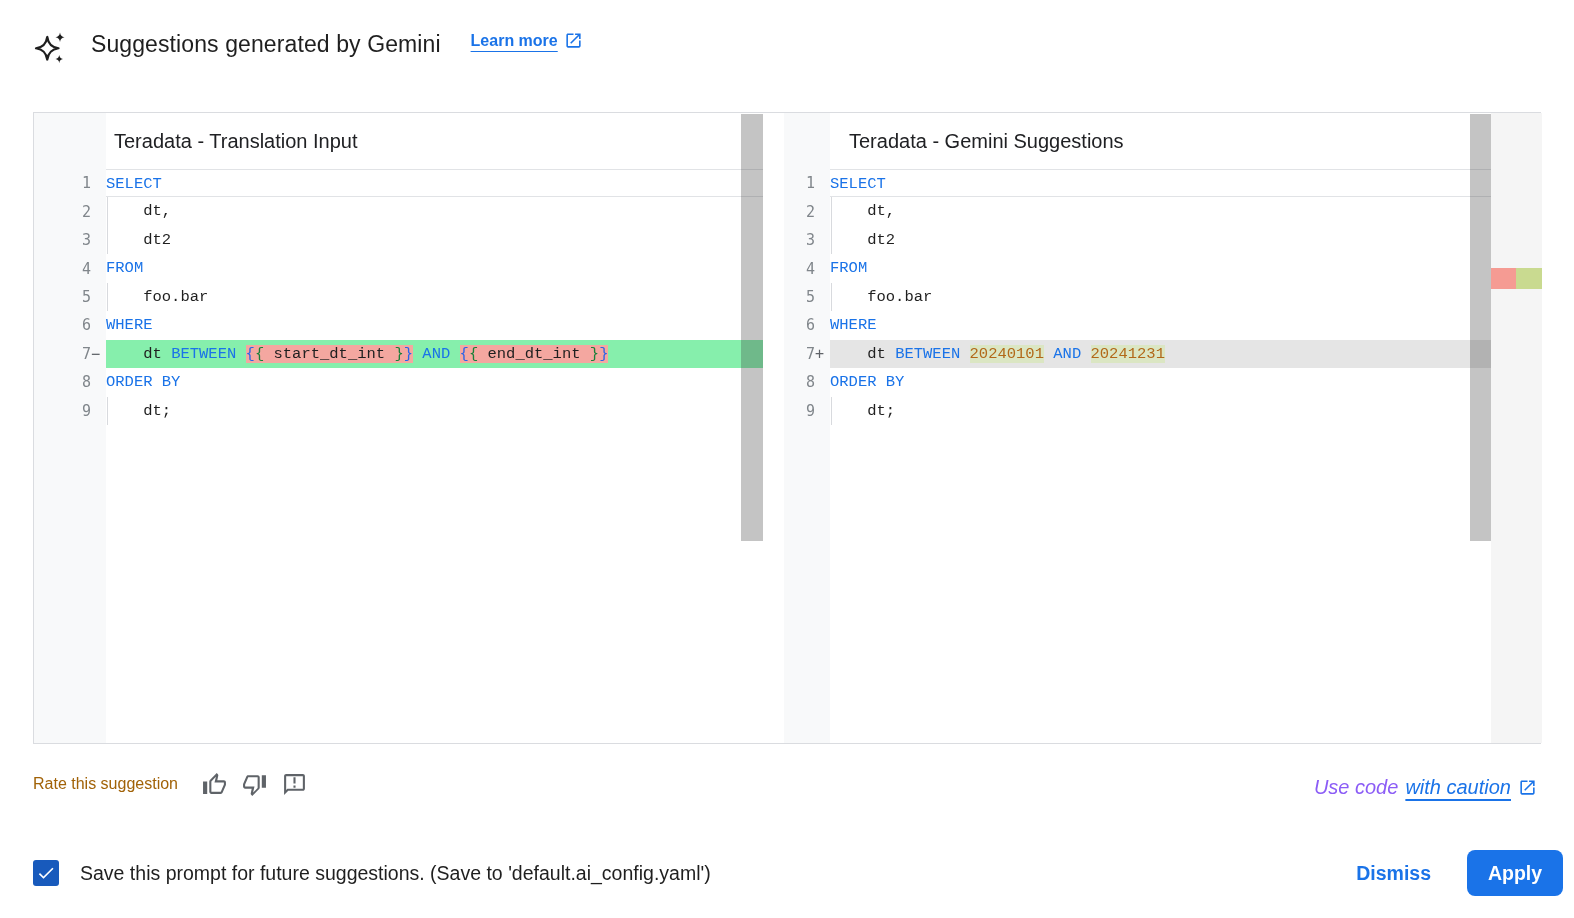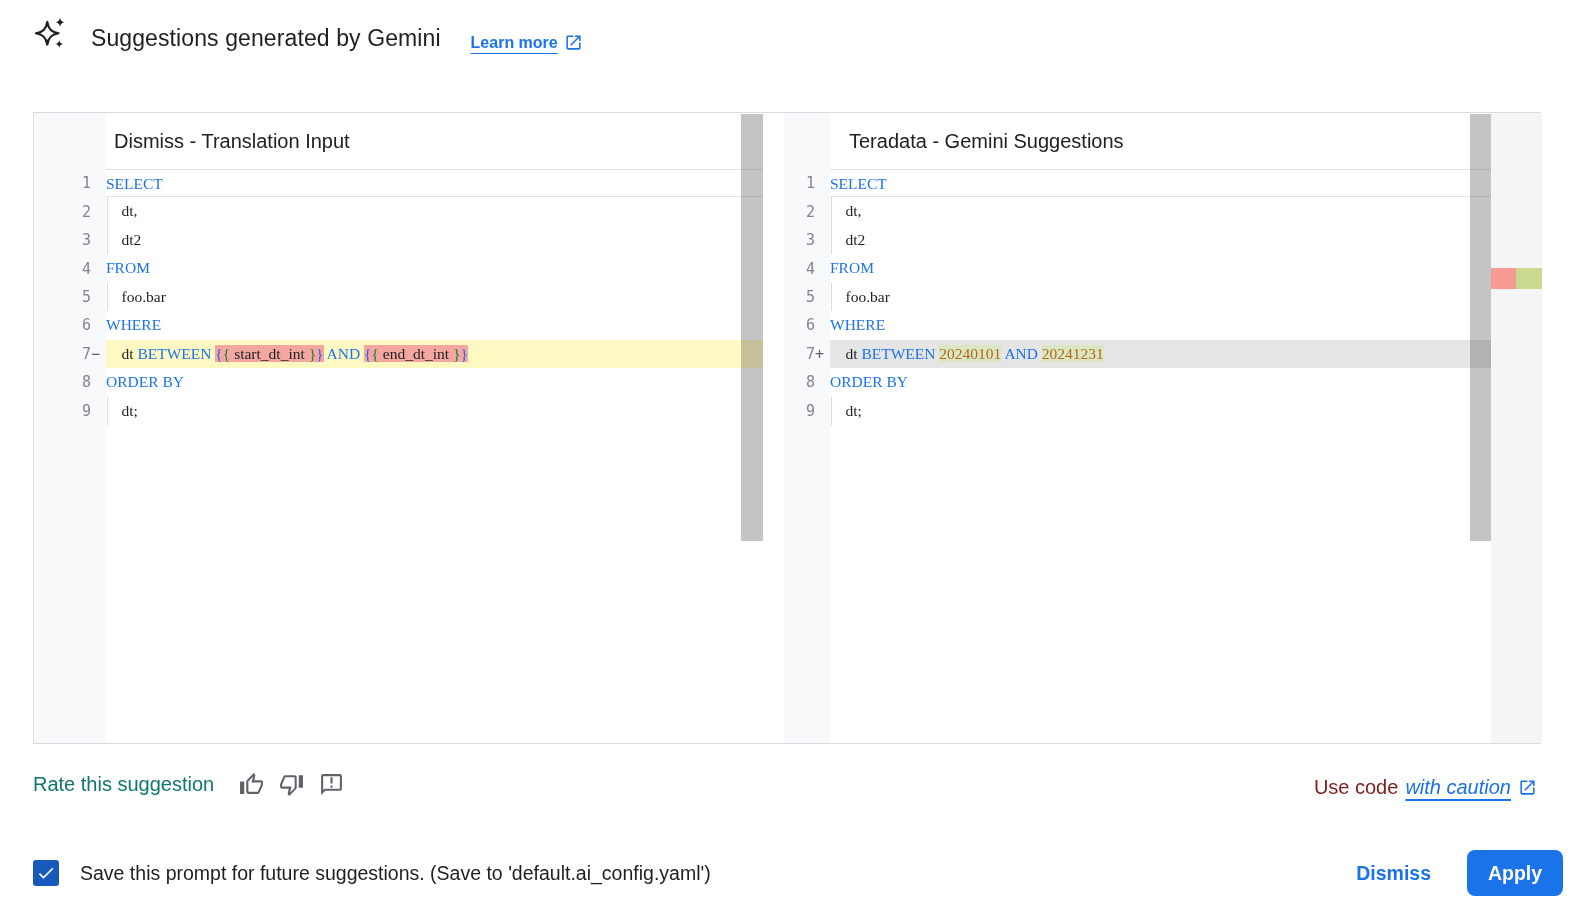--- a/index.html
+++ b/index.html
@@ -1,20 +1,20 @@
 <!DOCTYPE html>
 <html><head>
 <meta charset="utf-8">
 <style>
   * { margin:0; padding:0; box-sizing:border-box; }
   html,body { width:1574px; height:918px; background:#fff; font-family:"Liberation Sans", sans-serif; overflow:hidden; }
   .root { position:relative; width:1574px; height:918px; background:#fff; }
 
   
-  .header { position:absolute; left:33px; top:16px; display:flex; align-items:flex-end; }
+  .header { position:absolute; left:33px; top:31px; display:flex; align-items:flex-start; }
   .sparkle { width:36px; height:36px; flex:none; }
   .hdr-title { margin-left:22px; font-size:23px; color:#1f1f1f; letter-spacing:.1px; }
   .learn-more { margin-left:30px; display:flex; align-items:center; gap:6px; cursor:pointer; }
   .learn-more span { font-size:16px; font-weight:700; color:#1a73e8; text-decoration:underline; text-underline-offset:5px; }
   .ext-icon { width:19px; height:19px; fill:#1a73e8; }
 
   
   .diff { position:absolute; left:33px; top:112px; width:1508px; height:632px; border:1px solid #dadce0; background:#fff; }
   .panel { position:absolute; top:0; bottom:0; overflow:hidden; }
   .panel.left  { left:0; width:729px; }
@@ -26,48 +26,48 @@
   .panel.left  .panel-title { left:80px; }
   .panel.right .panel-title { left:65px; }
   .lines { position:absolute; top:56px; left:0; right:0; }
   .row { display:flex; height:28.45px; }
   .gut { flex:none; display:flex; justify-content:flex-end; align-items:center;
          font-family:"DejaVu Sans Mono", monospace; font-size:15px; color:#80868b; }
   .panel.left  .gut { width:72px; }
   .panel.right .gut { width:46px; }
   .lmark { width:15px; text-align:left; color:#5f6368; }
   .code { flex:1; position:relative; white-space:pre; line-height:28.45px;
-          font-family:Liberation Serif, serif; font-size:15.5px; color:#1f1f1f; }
+          font-family:Liberation Mono, monospace; font-size:15.5px; color:#1f1f1f; }
   .row.current .code { border-top:1px solid #e1e3e6; border-bottom:1px solid #e1e3e6; }
   .guide { position:absolute; left:1px; top:0; bottom:0; width:1px; background:#d8dade; }
   .tk-kw { color:#1a73e8; }
   .tk-pl { color:#1f1f1f; }
   .tk-num { color:#b26818; }
   .tk-b1 { color:#2962e8; }
   .tk-b2 { color:#188038; }
-  .code.bg-rm { background:#fef9c3; }
+  .code.bg-rm { background:#86efac; }
   .code.bg-ad { background:#e5e5e5; }
   .h-rm { background:#f4a7a0; }
   .h-ad { background:#dbe6c3; }
   .scrollbar { position:absolute; top:1px; height:427px; width:22px; background:rgba(60,60,60,.30); }
   .panel.left  .scrollbar { left:707px; }
   .panel.right .scrollbar { left:686px; width:21px; }
   .ruler { position:absolute; top:0; bottom:0; left:707px; width:51px; background:#f5f5f5; }
   .mark { position:absolute; height:21px; top:155px; }
   .mark.red   { left:0;    width:25px; background:#f59b93; }
   .mark.green { left:25px; width:26px; background:#c9da90; }
 
   
   .rate-row { position:absolute; left:33px; top:768px; height:32px; display:flex; align-items:center; }
-  .rate-label { font-size:20px; color:#0f766e; margin-right:24px; }
+  .rate-label { font-size:16px; color:#a16207; margin-right:24px; }
   .icon-btn { width:26px; height:26px; margin-right:14px; cursor:pointer; display:flex; align-items:center; justify-content:center; }
   .icon-btn svg { width:25px; height:25px; fill:#5f6368; }
 
   .use-code { position:absolute; right:37px; top:771px; height:32px; display:flex; align-items:center; gap:7px; }
-  .use-code .prefix { font-size:20px; color:#7f1d1d; }
+  .use-code .prefix { font-size:20px; color:#8b5cf6;font-style:italic; }
   .use-code a { font-size:20px; color:#1a73e8; text-decoration:underline; text-underline-offset:5px; cursor:pointer;font-style:italic; }
 
   
   .bottom-row { position:absolute; left:33px; right:11px; top:848px; height:50px; display:flex; align-items:center; }
   .checkbox { width:26px; height:26px; border-radius:3px; background:#1a5fb8; background:#185abc; display:flex; align-items:center; justify-content:center; cursor:pointer; flex:none; }
   .checkbox svg { width:20px; height:20px; fill:#fff; }
   .save-label { margin-left:21px; font-size:19.5px; color:#1f1f1f; }
   .flex-sp { flex:1; }
   .dismiss-btn { font-size:19.5px; font-weight:700; color:#1a73e8; margin-right:36px; cursor:pointer; background:none; border:none; font-family:"Liberation Sans", sans-serif; }
   .apply-btn { min-width:96px; height:46px; border:none; border-radius:8px; background:#1a73e8; color:#fff;
@@ -90,21 +90,21 @@
       <svg class="ext-icon" viewBox="0 0 24 24">
         <path d="M19 19H5V5h7V3H5c-1.11 0-2 .9-2 2v14c0 1.1.89 2 2 2h14c1.1 0 2-.9 2-2v-7h-2v7zM14 3v2h3.59l-9.83 9.83 1.41 1.41L19 6.41V10h2V3h-7z"></path>
       </svg>
     </div>
   </div>
 
   <div class="diff">
 
     <div class="panel left">
       <div class="gutter-col"></div>
-      <div class="panel-title">Dismiss - Translation Input</div>
+      <div class="panel-title">Teradata - Translation Input</div>
       <div class="lines" id="lines-left">
           <div class="row current">
             <div class="gut">
               <span class="lnum">1</span>
               <span class="lmark"></span>
             </div>
             <div class="code"><span class="tk-kw">SELECT</span></div>
           </div>
           <div class="row">
             <div class="gut">

